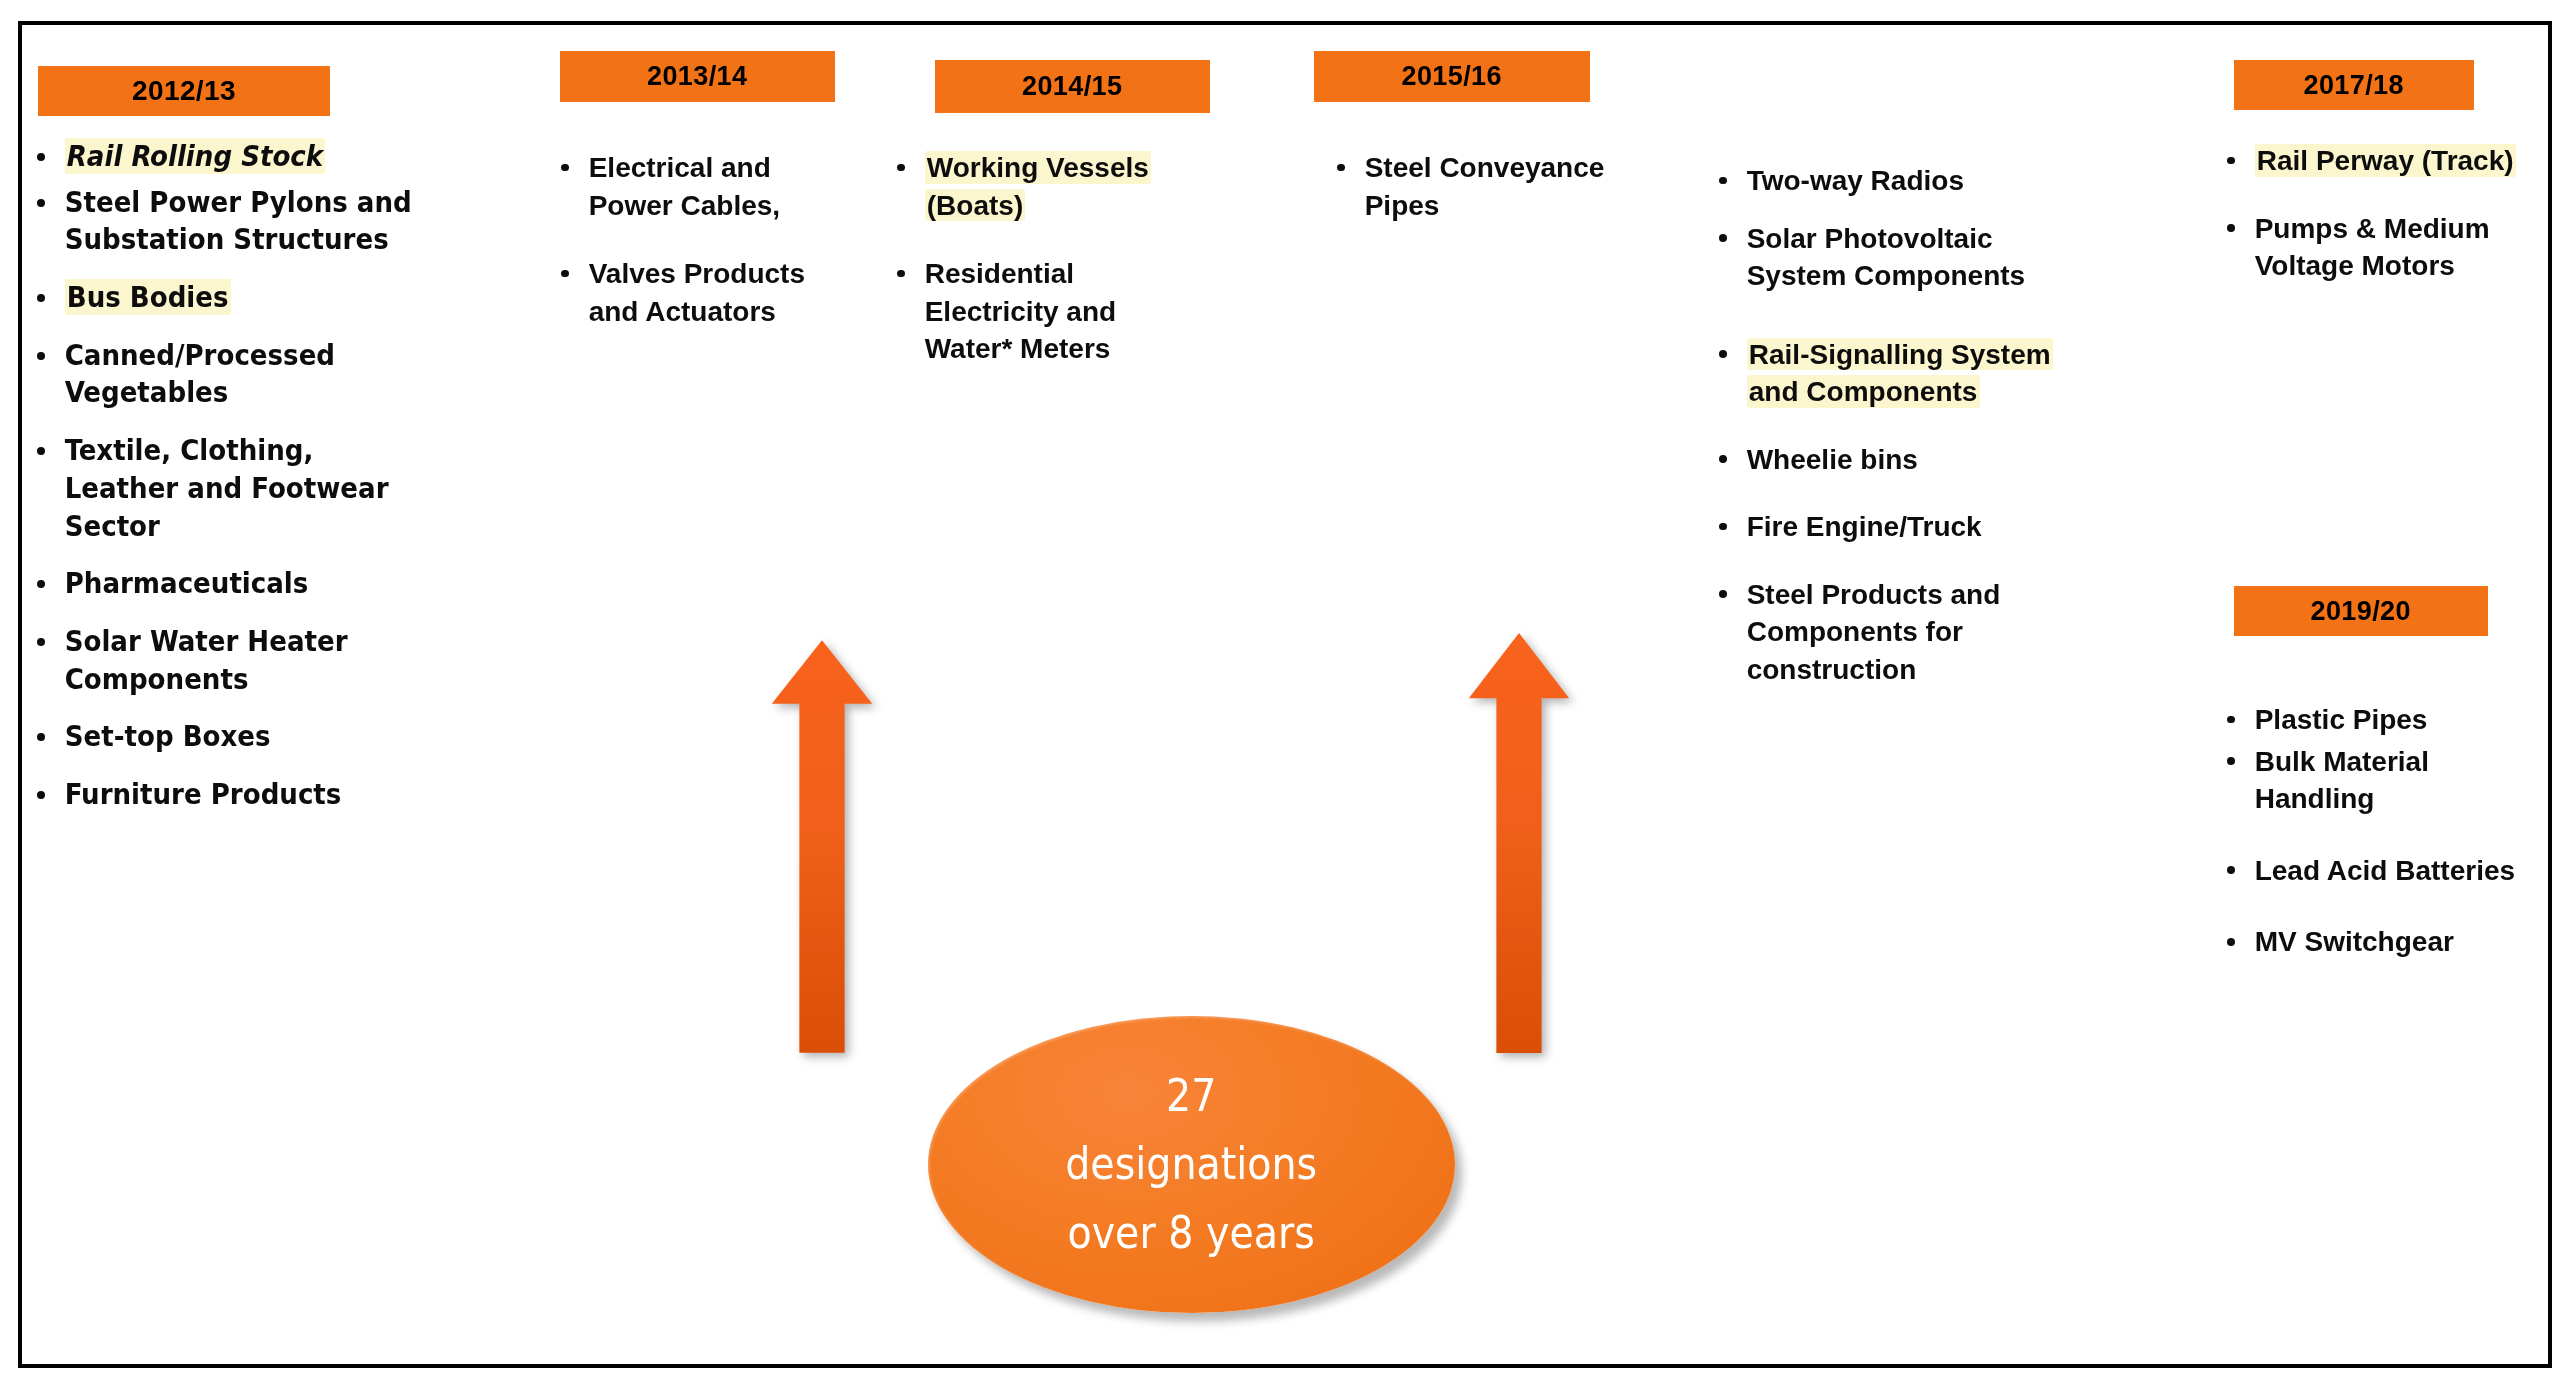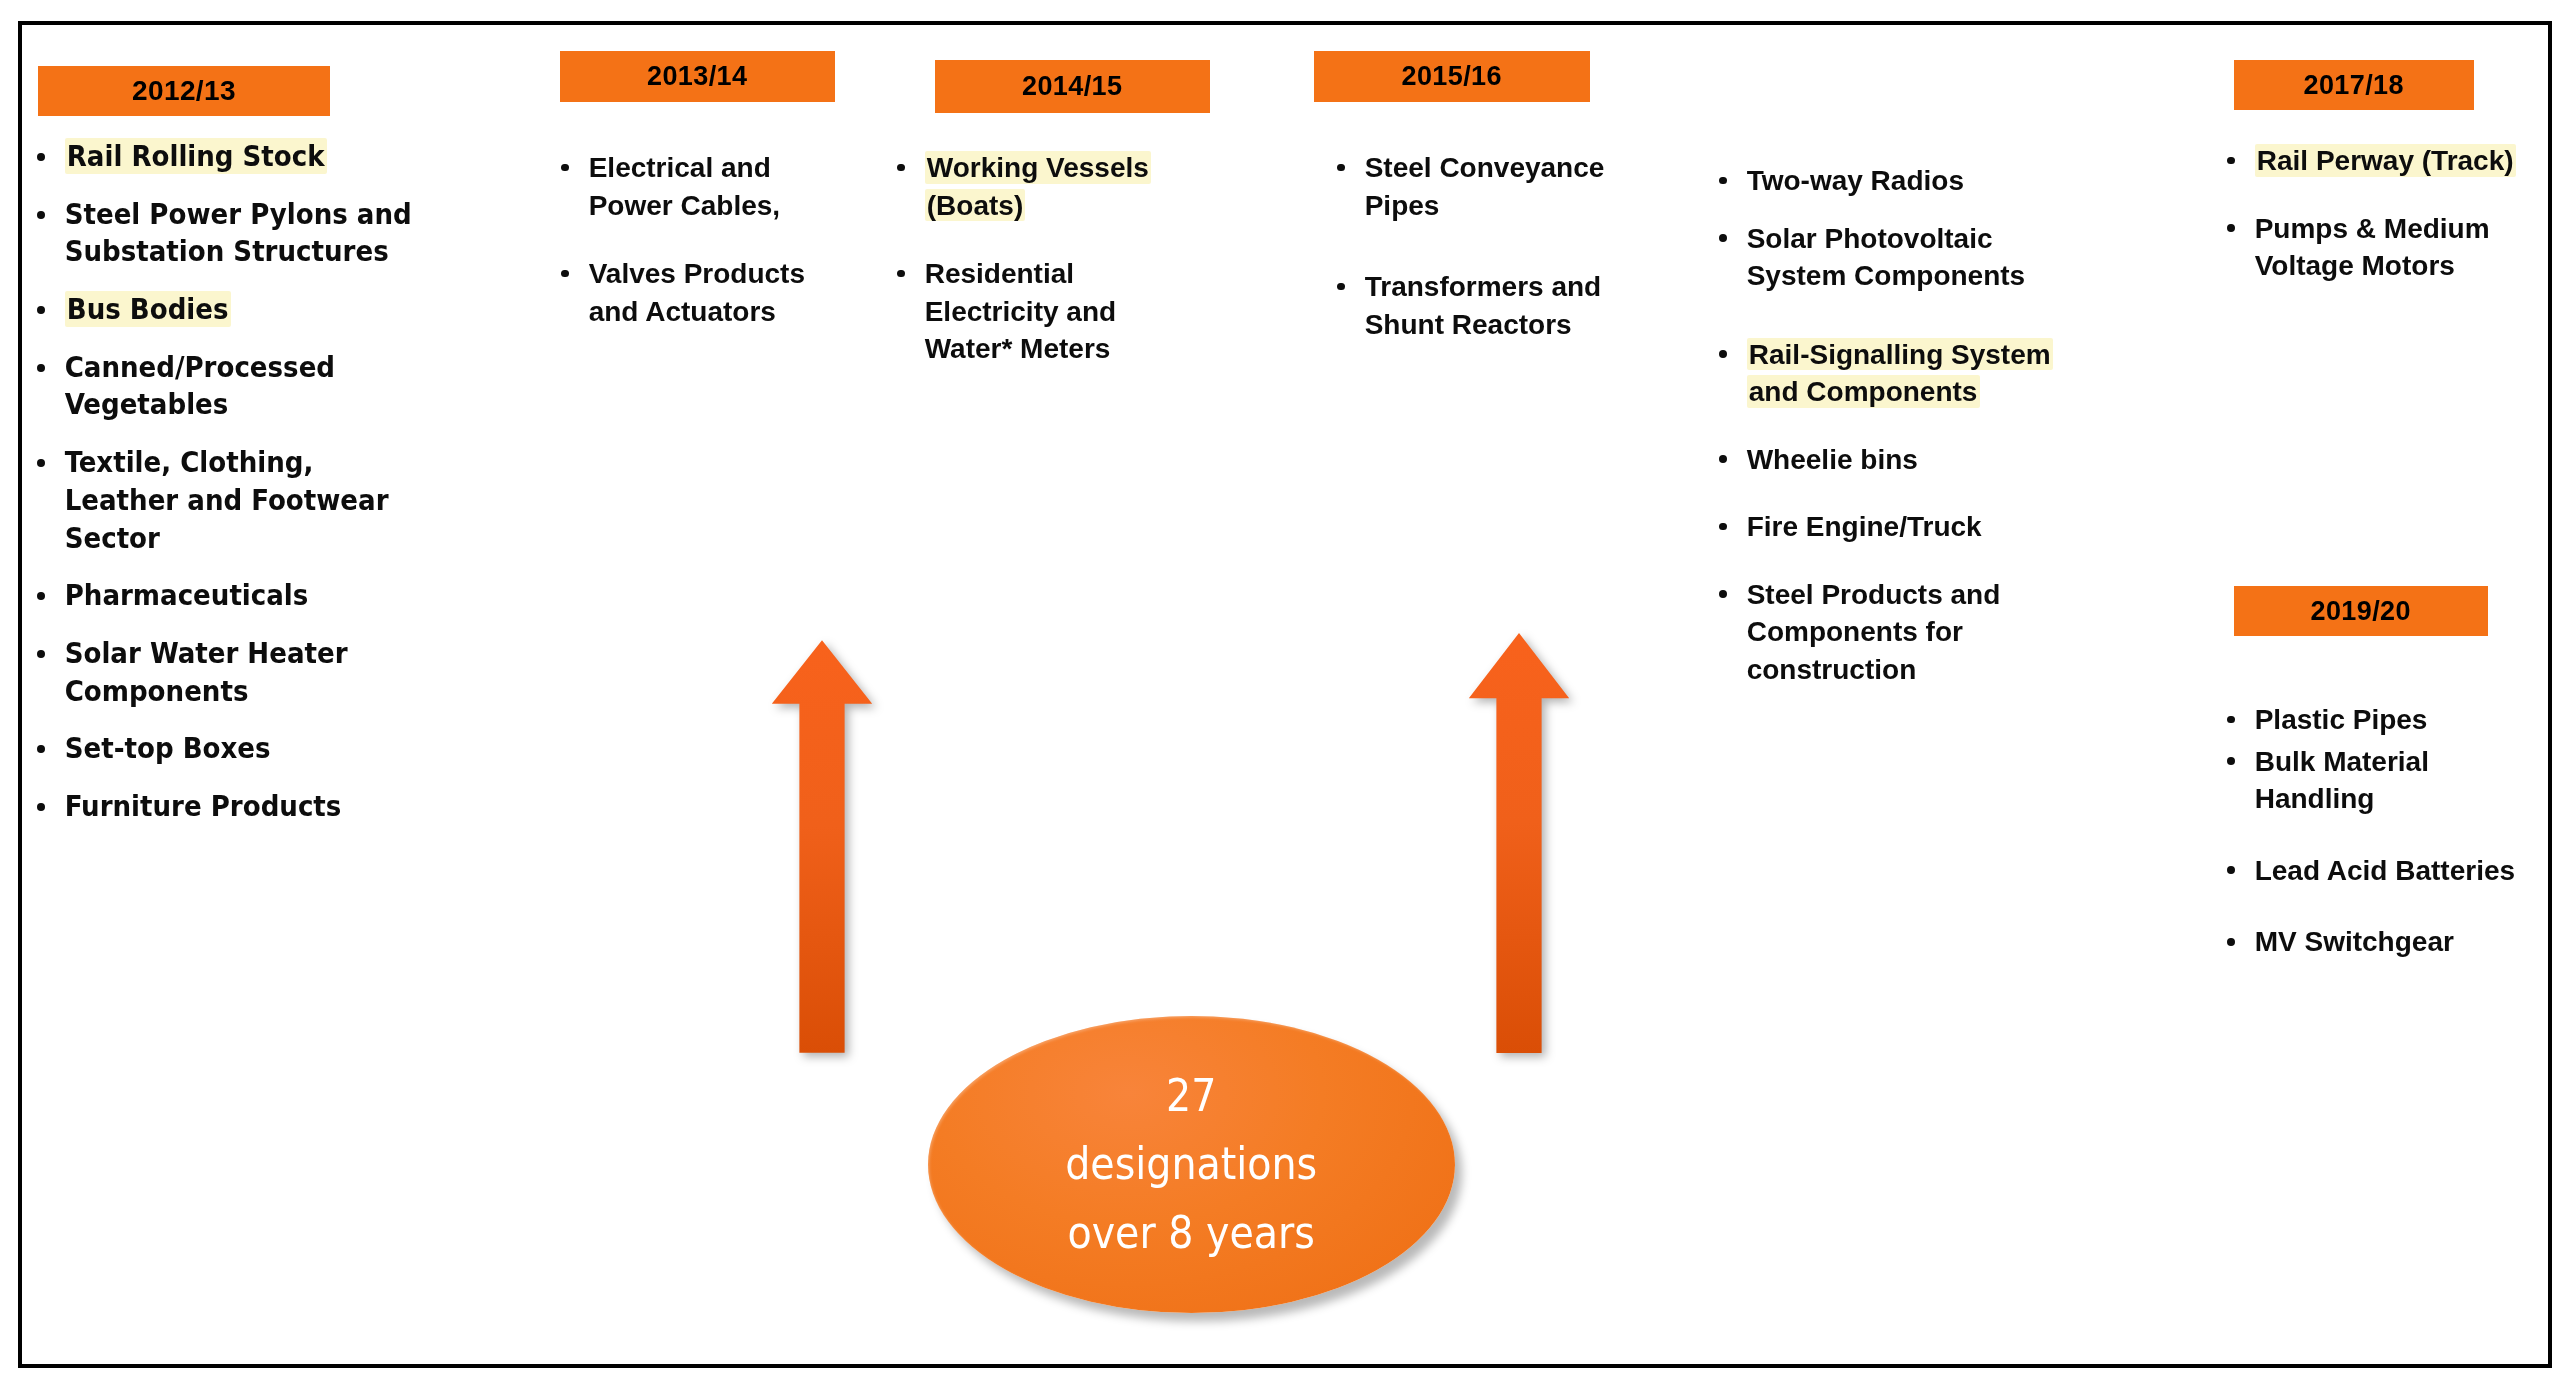--- a/index.html
+++ b/index.html
@@ -107,21 +107,21 @@
 </head>
 <body>
 
 <div class="slide-frame">
 
   <div class="year-chip" style="left:16.3px; top:41px; width:292px; height:50px; font-size:28px;">
     <span>2012/13</span>
   </div>
   <div class="col" style="left:10px; top:113px; width:396px;">
     <ul class="bullets cond" style="font-size:29px; line-height:1.30;">
-      <li style="margin-bottom:20px;">
+      <li style="margin-bottom:8px;font-style:italic;">
         <span class="hl">Rail Rolling Stock</span>
       </li>
       <li style="margin-bottom:20px;">
         <span>Steel Power Pylons and Substation Structures</span>
       </li>
       <li style="margin-bottom:20px;">
         <span class="hl">Bus Bodies</span>
       </li>
       <li style="margin-bottom:20px;">
         <span>Canned/Processed Vegetables</span>
@@ -172,23 +172,20 @@
     </ul>
   </div>
 
   <div class="year-chip" style="left:1292px; top:25.5px; width:276px; height:51px; font-size:27px;">
     <span>2015/16</span>
   </div>
   <div class="col" style="left:1310px; top:124px; width:273px;">
     <ul class="bullets" style="font-size:28px; line-height:1.34;">
       <li style="margin-bottom:44px;">
         <span>Steel Conveyance Pipes</span>
-      </li>
-      <li style="margin-bottom:0;">
-        <span>Transformers and Shunt Reactors</span>
       </li>
     </ul>
   </div>
 
   <div class="col" style="left:1692px; top:137px; width:347px;">
     <ul class="bullets" style="font-size:28px; line-height:1.34;">
       <li style="margin-bottom:20px;">
         <span>Two-way Radios</span>
       </li>
       <li style="margin-bottom:41px;">

